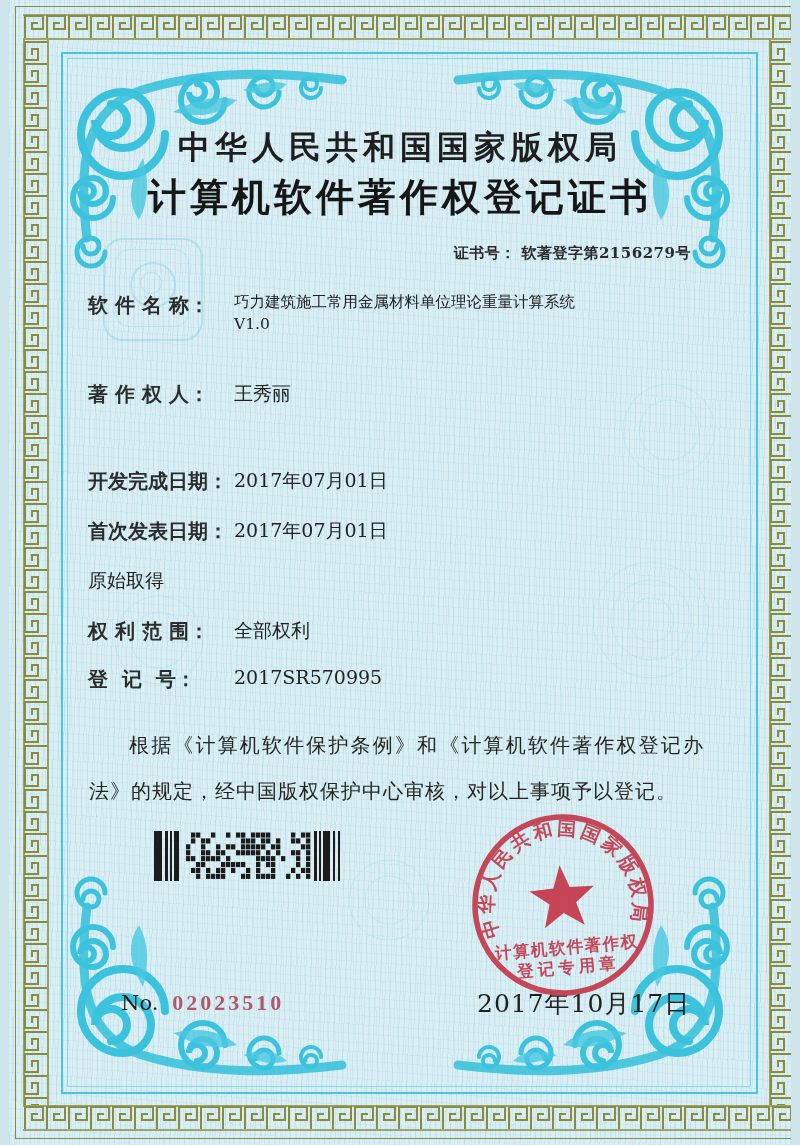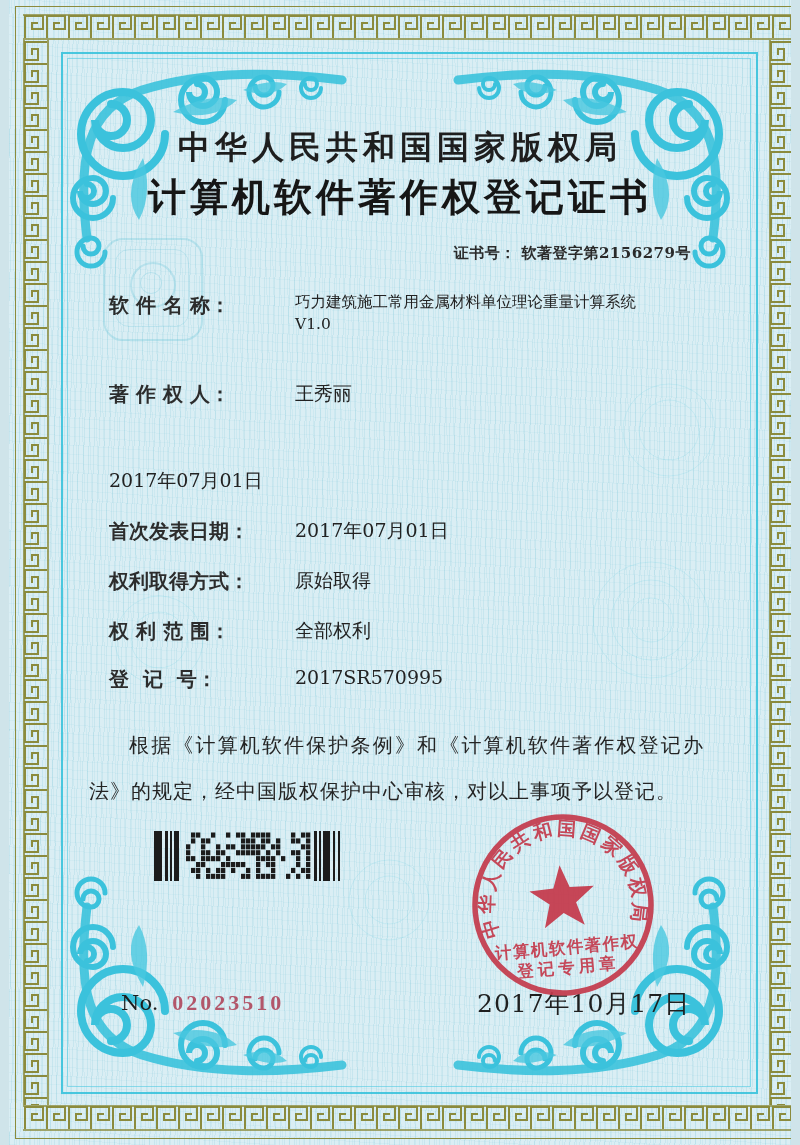--- a/index.html
+++ b/index.html
@@ -33,21 +33,21 @@
     border:2px solid rgba(105,195,215,.4);border-radius:50%;}
   .emboss .ring2{position:absolute;left:35px;top:32px;width:20px;height:20px;
     border:1.5px solid rgba(105,195,215,.38);border-radius:50%;}
   
   .issuer{left:0;top:126px;width:100%;text-align:center;font-size:32px;font-weight:900;
     letter-spacing:5px;color:#1e1e1e;}
   .doc-title{left:0;top:172px;width:100%;text-align:center;font-size:38px;font-weight:900;
     letter-spacing:4px;color:#161616;}
   .certno{right:100px;top:244px;font-size:15px;font-weight:bold;color:#2a2a2a;letter-spacing:.5px;}
   
-  .frow{left:100px;display:flex;align-items:flex-start;gap:40px;}
+  .frow{left:79px;display:flex;align-items:flex-start;}
   .flabel{width:146px;flex:0 0 146px;font-size:20px;font-weight:600;color:#2c2c2c;white-space:pre;}
   .fvalue{font-size:19px;font-weight:normal;color:#222;}
   .fvalue.small{font-size:15.5px;line-height:21.5px;}
   .fvalue .vline{display:block;}
   .statement{left:80px;top:722px;width:615px;font-size:20px;line-height:46px;
     letter-spacing:1px;text-indent:2em;text-align:justify;color:#242424;}
   
   .barcode{left:145px;top:831px;}
   
   .seal{left:459px;top:810px;width:190px;height:190px;transform:rotate(-5deg);opacity:.92;}
@@ -151,28 +151,28 @@
     <span class="fvalue small">
       <span class="vline">巧力建筑施工常用金属材料单位理论重量计算系统</span>
       <span class="vline">V1.0</span>
     </span>
   </div>
   <div class="abs frow" style="top:381px">
     <span class="flabel">著 作 权 人：</span>
     <span class="fvalue">王秀丽</span>
   </div>
   <div class="abs frow" style="top:468px">
+    <span class="flabel">开发完成日期：</span>
     <span class="fvalue">2017年07月01日</span>
   </div>
   <div class="abs frow" style="top:518px">
     <span class="flabel">首次发表日期：</span>
     <span class="fvalue">2017年07月01日</span>
   </div>
   <div class="abs frow" style="top:568px">
-    <span class="flabel">权利取得方式：</span>
     <span class="fvalue">原始取得</span>
   </div>
   <div class="abs frow" style="top:618px">
     <span class="flabel">权 利 范 围：</span>
     <span class="fvalue">全部权利</span>
   </div>
   <div class="abs frow" style="top:666px">
     <span class="flabel">登  记  号：</span>
     <span class="fvalue">2017SR570995</span>
   </div>

